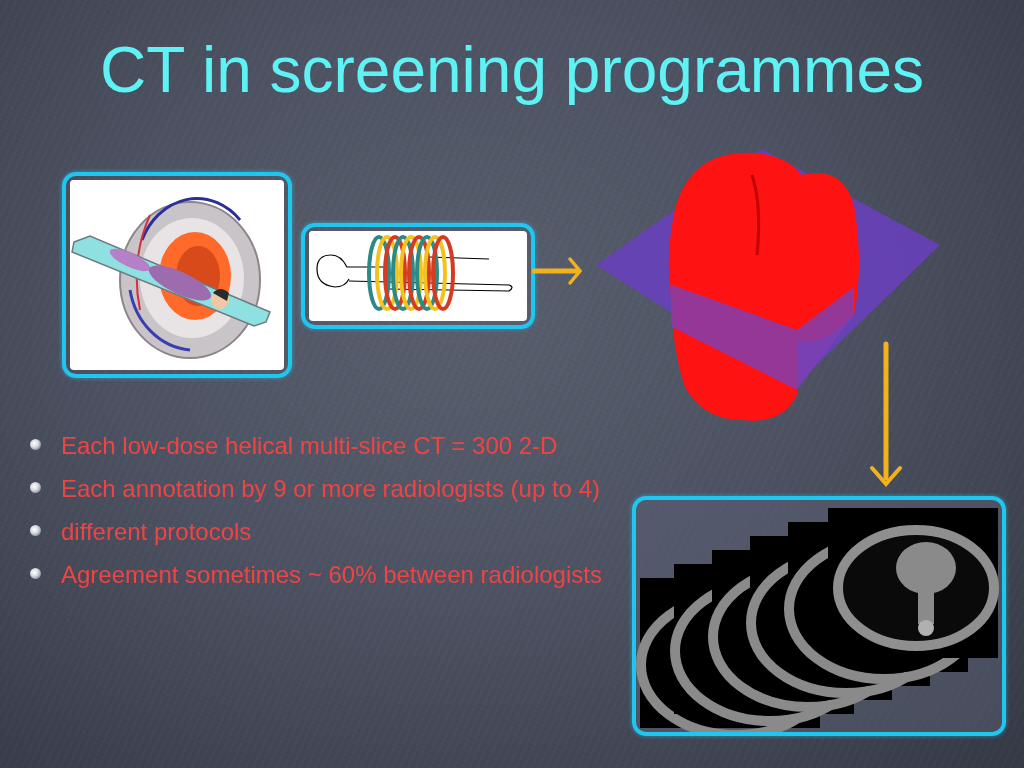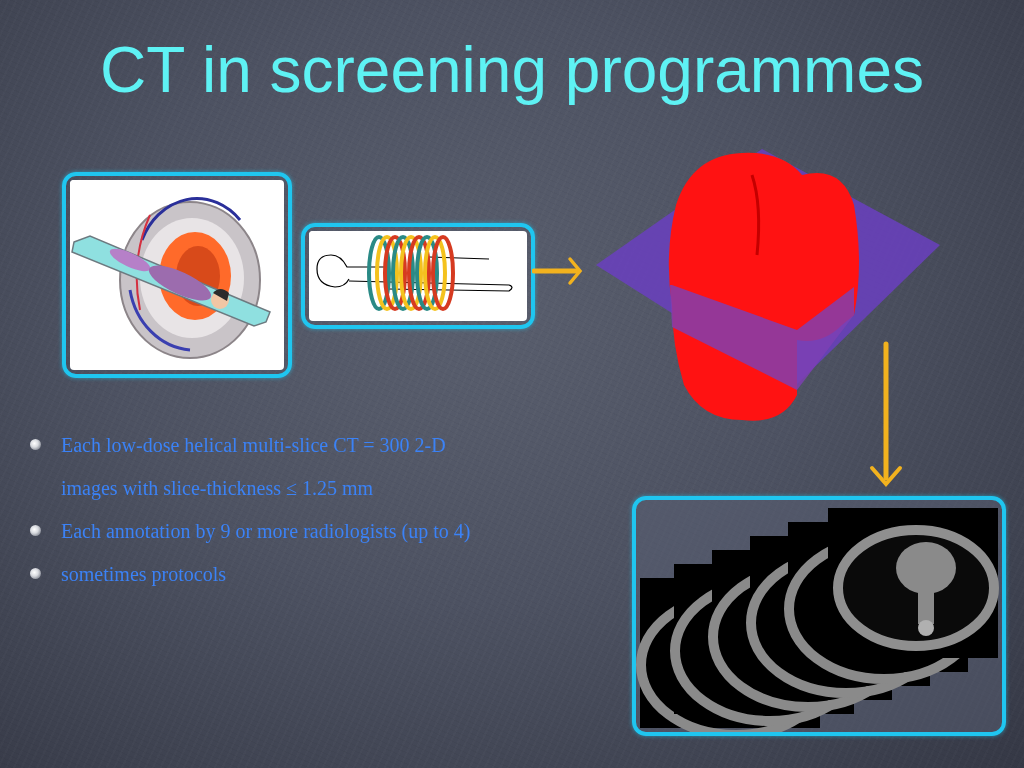--- a/index.html
+++ b/index.html
@@ -32,21 +32,21 @@
   .arrow-right { position: absolute; left: 532px; top: 256px; }
   .arrow-down { position: absolute; left: 866px; top: 340px; }
 
   
   #lung { position: absolute; left: 592px; top: 145px; width: 352px; height: 280px; }
 
   
   #ctstack { left: 632px; top: 496px; width: 366px; height: 232px; background: rgba(90,95,115,0.5); overflow: hidden; }
 
   .bullets { position: absolute; left: 30px; top: 424px; width: 600px; }
-  .bullet { position: relative; padding-left: 31px; color: #3b82f6; font-size: 20px; line-height: 43px; font-family: Liberation Serif, serif; }
+  .bullet { position: relative; padding-left: 31px; color: #ef4444; font-size: 24px; line-height: 43px; }
   .bullet .dot {
     position: absolute; left: 0; top: 15px; width: 11px; height: 11px; border-radius: 50%;
     background: radial-gradient(circle at 40% 40%, #ffffff 0%, #d9dbe0 40%, #8b8f99 75%, #5b5f6a 100%);
   }
   .bullet .line { display: block; }
 </style>
 </head>
 <body>
 
 <div class="chalk"></div>
@@ -134,23 +134,26 @@
       <rect x="282" y="88" width="16" height="36" fill="#8a8a8a"></rect>
       <circle cx="290" cy="128" r="8" fill="#b0b0b0"></circle>
     </g>
   </svg>
 </div>
 
 <div class="bullets">
   <div class="bullet">
     <span class="dot"></span>
     <span class="line">Each low-dose helical multi-slice CT = 300 2-D</span>
-    <span class="line">images with slice-thickness ≤ 1.25 mm</span>
   </div>
   <div class="bullet">
     <span class="dot"></span>
     <span class="line">Each annotation by 9 or more radiologists (up to 4)</span>
   </div>
   <div class="bullet">
     <span class="dot"></span>
-    <span class="line">sometimes protocols</span>
+    <span class="line">different protocols</span>
+  </div>
+  <div class="bullet">
+    <span class="dot"></span>
+    <span class="line">Agreement sometimes ~ 60% between radiologists</span>
   </div>
 </div>
 
 </body></html>

